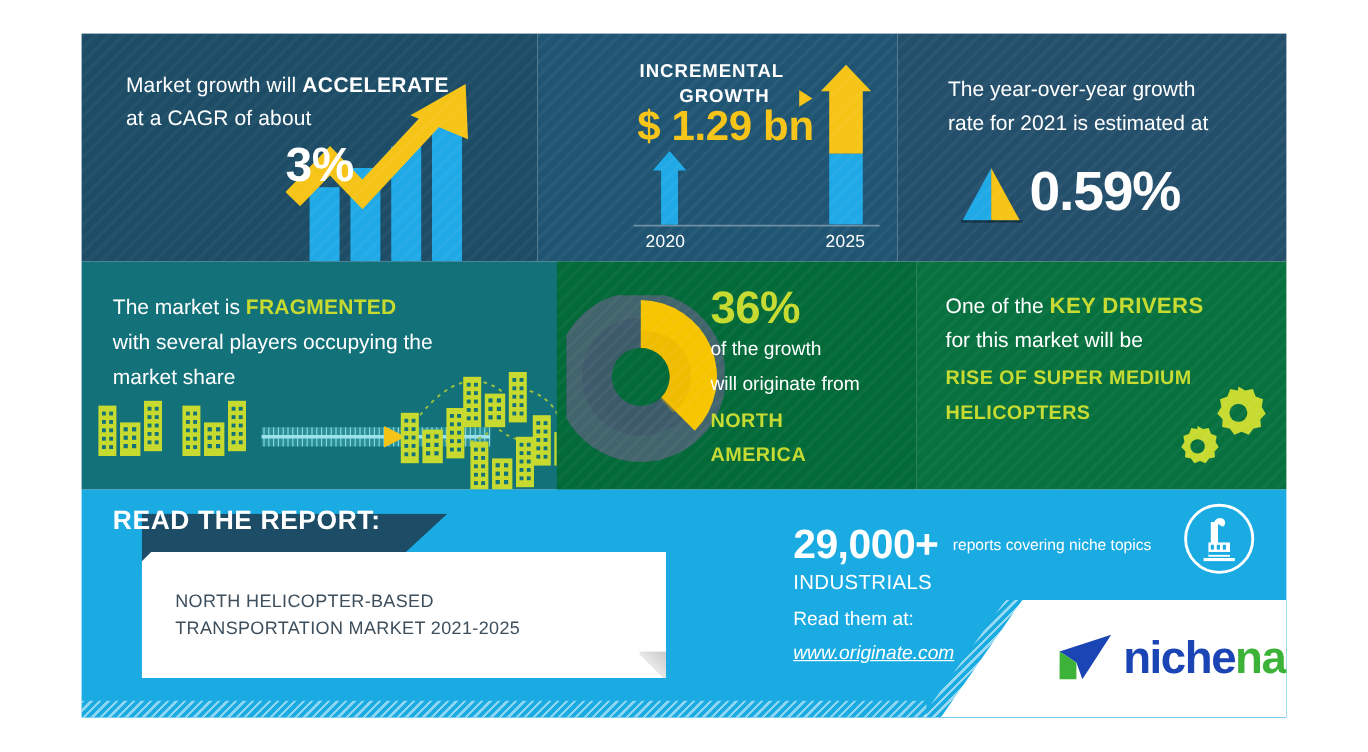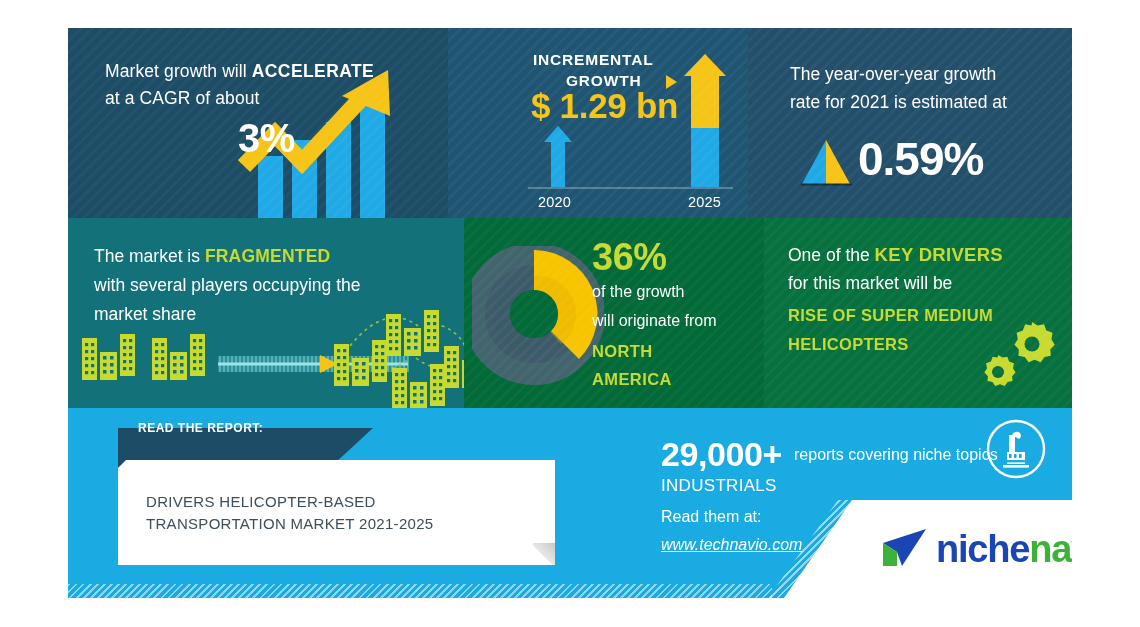--- a/index.html
+++ b/index.html
@@ -138,21 +138,21 @@
 
   
   #report-tab {
     position: absolute; left: 50px; top: 20px;
     width: 255px; height: 47px;
     background: #1c4c66;
     clip-path: polygon(0 0, 100% 0, 80% 100%, 0 100%);
   }
   .report-tab-label {
     position: absolute; left: 26px; top: 13px;
-    color: #ffffff; font-size: 12px; font-weight: 700; letter-spacing: .5px; margin-left: 44px;
+    color: #ffffff; font-size: 22px; font-weight: 700; letter-spacing: .5px;
   }
   #report-card {
     position: absolute; left: 50px; top: 52px;
     width: 437px; height: 105px;
     background: #ffffff;
     clip-path: polygon(0 8px, 8px 0, 100% 0, 100% 100%, 10px 100%, 0 100%);
     box-shadow: 0 1px 3px rgba(0,0,0,0.12);
   }
   #report-card-fold {
     position: absolute; right: 0; bottom: 0;
@@ -162,21 +162,21 @@
   .report-title {
     position: absolute; left: 28px; top: 31px;
     color: #3d4e5c; font-size: 15px; line-height: 1.45; letter-spacing: .3px;
   }
   .big-count {
     position: absolute; left: 593px; top: 27px;
     color: #ffffff; font-size: 34px; font-weight: 700; letter-spacing: -.4px;
   }
   .count-suffix {
     position: absolute; left: 726px; top: 38px;
-    color: #ffffff; font-size: 16px;
+    color: #ffffff; font-size: 13px;
   }
   .industrials {
     position: absolute; left: 593px; top: 68px;
     color: #ffffff; font-size: 17px; letter-spacing: .3px;
   }
   .read-at {
     position: absolute; left: 593px; top: 100px;
     color: #ffffff; font-size: 16px;
   }
   .site-url {
@@ -440,31 +440,31 @@
     </svg>
   </div>
 
   <div class="panel" id="p-footer">
 
     <div id="report-tab"></div>
     <div class="report-tab-label">READ THE REPORT:</div>
 
     <div id="report-card">
       <div class="report-title">
-        <span>DRIVERS HELICOPTER-BASED</span><br>
+        <span>NORTH HELICOPTER-BASED</span><br>
         <span>TRANSPORTATION MARKET 2021-2025</span>
       </div>
       <div id="report-card-fold"></div>
     </div>
 
     <div class="big-count">29,000+</div>
     <div class="count-suffix">reports covering niche topics</div>
     <div class="industrials">INDUSTRIALS</div>
     <div class="read-at">Read them at:</div>
-    <div class="site-url">www.technavio.com</div>
+    <div class="site-url">www.originate.com</div>
 
     <svg id="factory-badge" viewBox="0 0 62 62">
       <circle cx="31" cy="31" r="28" fill="none" stroke="#ffffff" stroke-width="2.4"></circle>
       <path d="M22 46 L22 34 L40 34 L40 46 Z" fill="#ffffff"></path>
       <rect x="24" y="17" width="6" height="18" fill="#ffffff"></rect>
       <path d="M27 17 a5 5 0 0 1 8 -2 a4 4 0 0 1 -1 6 Z" fill="#ffffff"></path>
       <rect x="22" y="42" width="18" height="2.4" fill="#1aabe3"></rect>
       <rect x="24" y="36" width="2.6" height="4" fill="#1aabe3"></rect>
       <rect x="29" y="36" width="2.6" height="4" fill="#1aabe3"></rect>
       <rect x="34" y="36" width="2.6" height="4" fill="#1aabe3"></rect>

